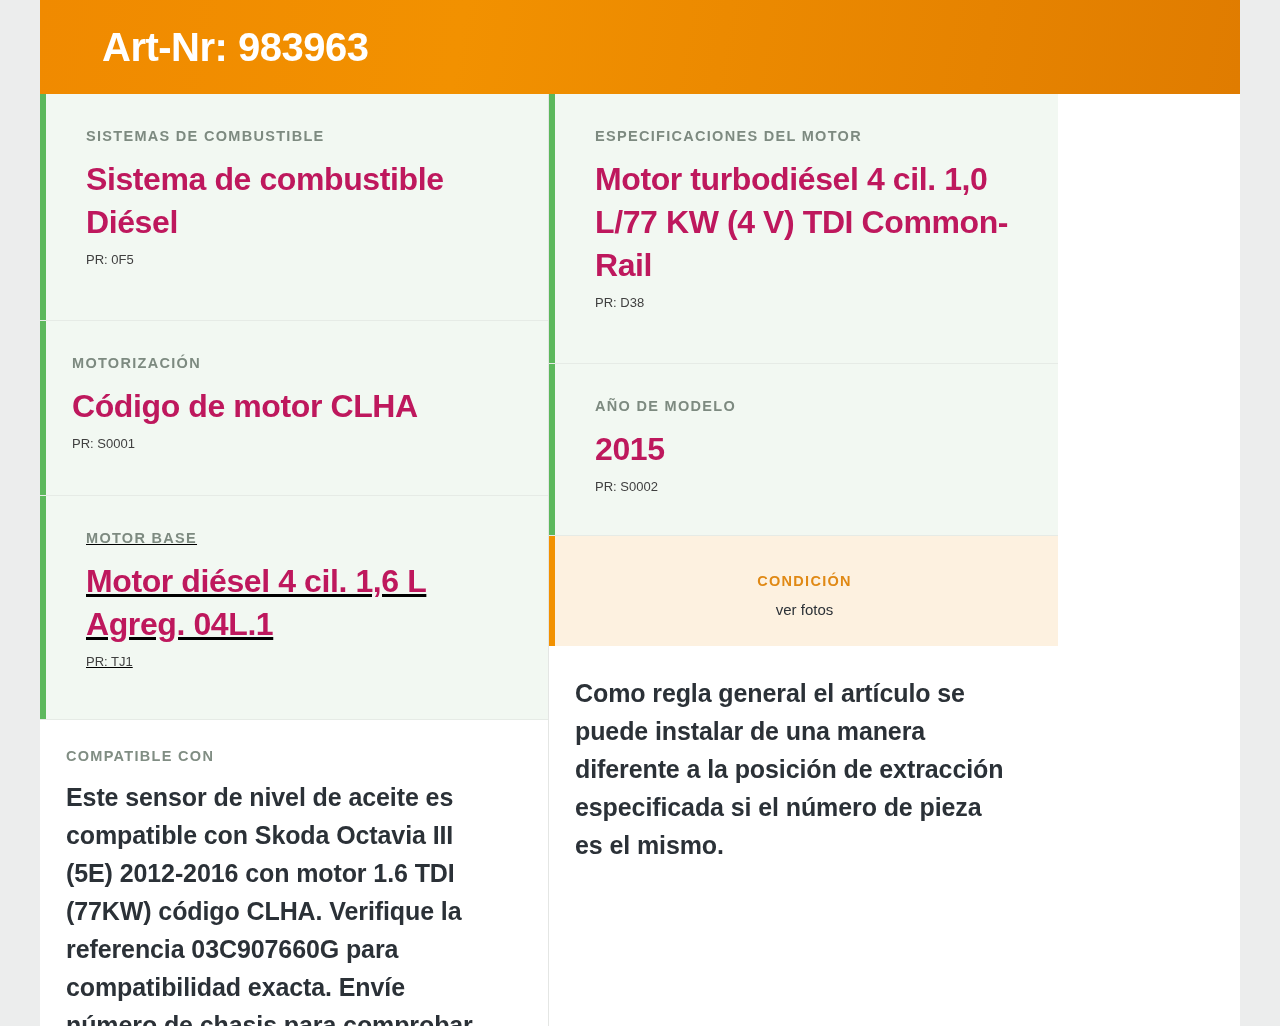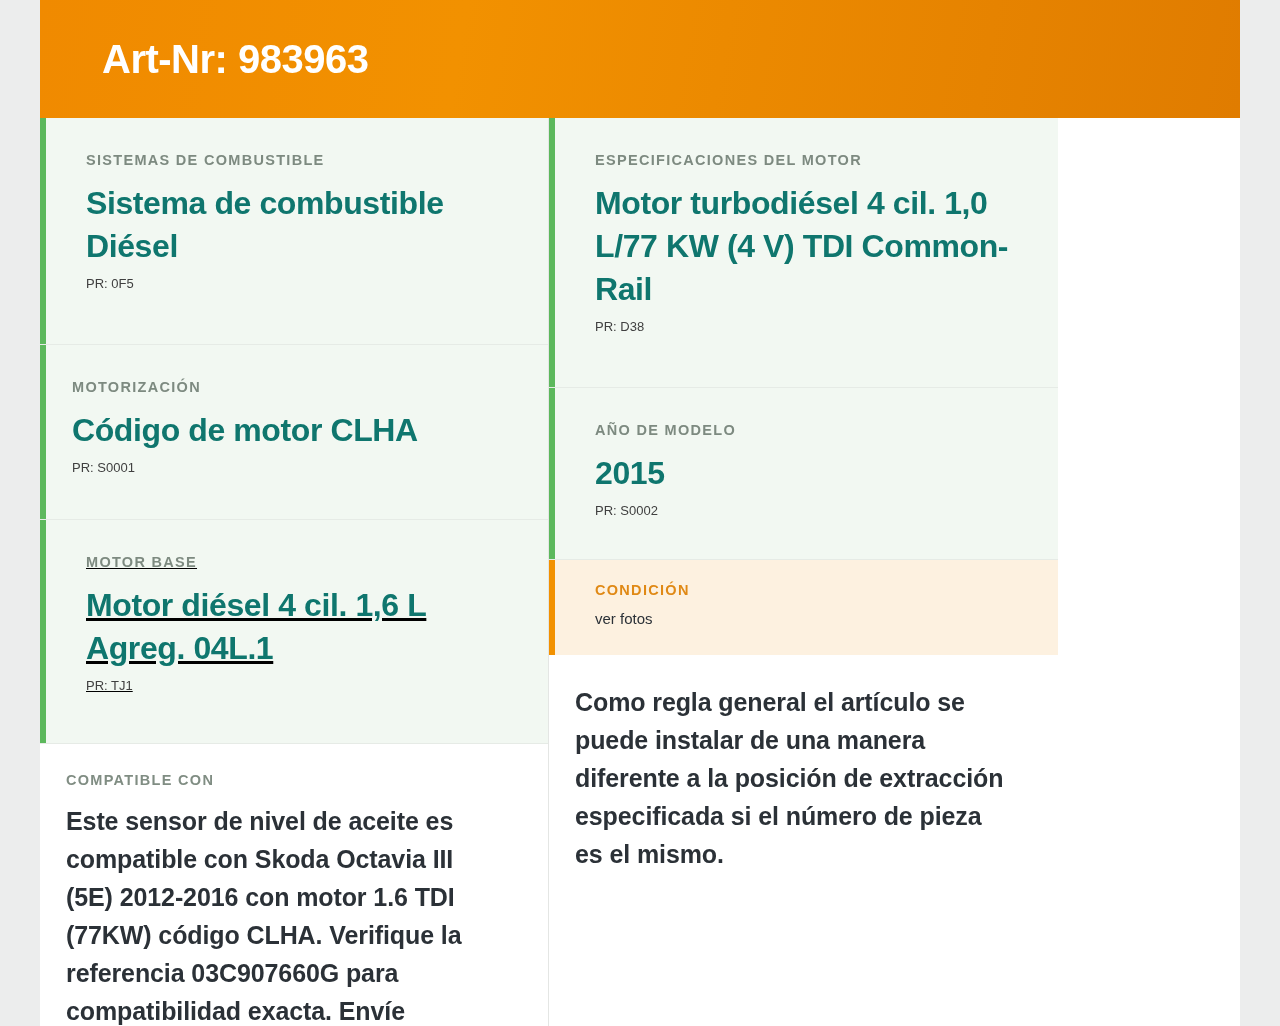--- a/index.html
+++ b/index.html
@@ -18,21 +18,21 @@
   .sheet {
     position: absolute;
     left: 40px;
     top: 0;
     width: 1200px;
     background: #ffffff;
   }
 
   
   .header {
-    height: 118px;
+    height: 94px;
     background: linear-gradient(100deg, #f08a00 0%, #f29100 35%, #e07c00 100%);
     display: flex;
     align-items: center;
   }
   .header-title {
     color: #ffffff;
     font-size: 40px;
     font-weight: bold;
     letter-spacing: -0.5px;
     padding-left: 62px;
@@ -69,39 +69,40 @@
     left: 0; top: 0; bottom: 0;
     width: 6px;
     background: #f29100;
   }
   .card.plain {
     background: #ffffff;
     border-bottom: none;
   }
   .card.cond {
     background: #fdf1e0;
-    padding: 22px 44px 24px 46px;
+    padding: 37px 44px 24px 46px;
     border-bottom: none;
+    text-align: center;
   }
 
   .label {
     font-size: 14.5px;
     font-weight: bold;
     letter-spacing: 1.3px;
     color: #7d8a80;
     text-transform: uppercase;
     margin-bottom: 14px;
   }
   .label.orange { color: #e08915; }
   .label.grey2 { color: #808d83; }
 
   .value {
     font-size: 32px;
     font-weight: bold;
-    color: #0f766e;
+    color: #be185d;
     line-height: 1.34;
     letter-spacing: -0.4px;
   }
   .pr {
     margin-top: 8px;
     font-size: 13px;
     color: #404040;
   }
 
   .value-sm {

